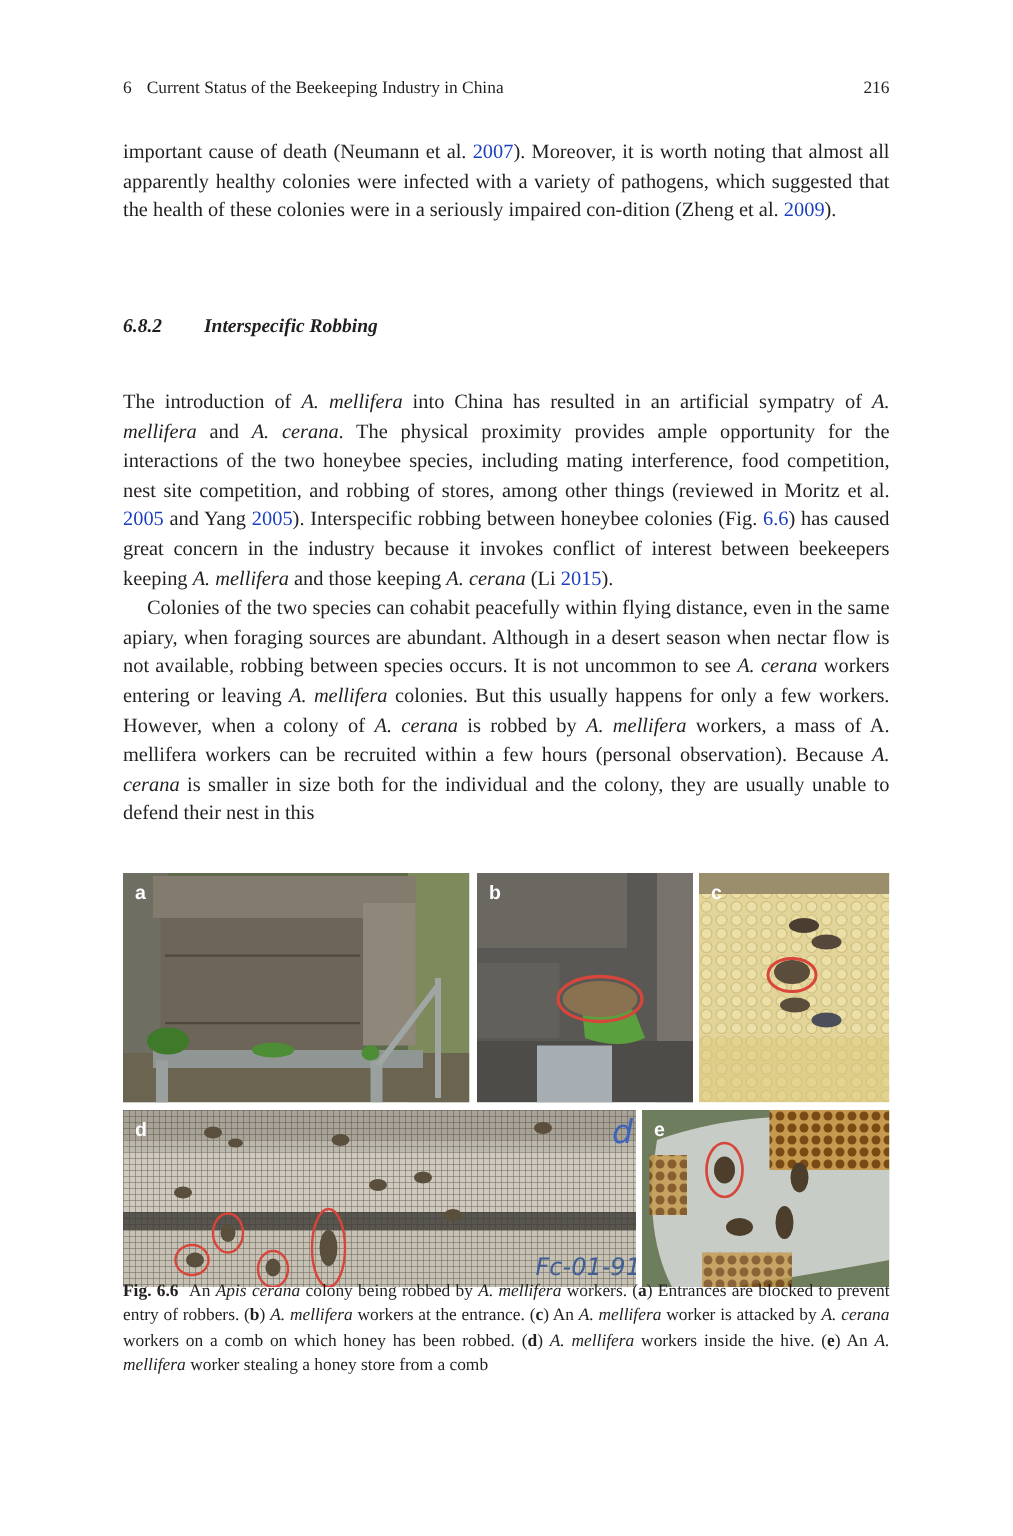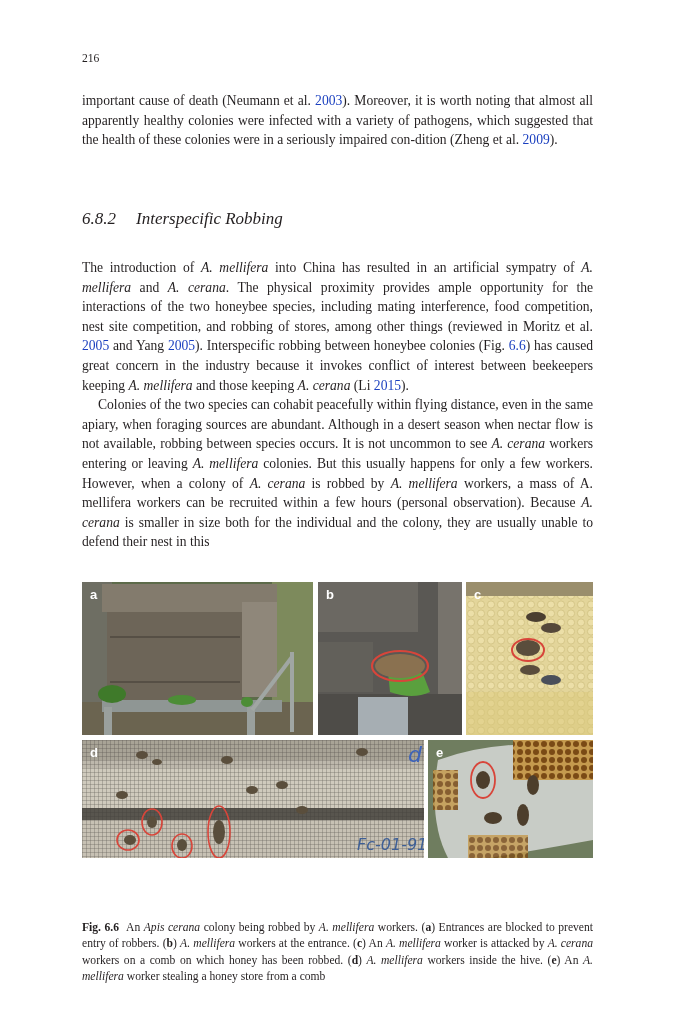--- a/index.html
+++ b/index.html
@@ -7,41 +7,42 @@
          font-family: "Liberation Serif", "DejaVu Serif", serif; color: #231f20; }
   .running-head { position: absolute; left: 82px; top: 52px; width: 511px; font-size: 11.6px;
                   display: flex; justify-content: space-between; }
   .running-head .chap span.num { margin-right: 10px; }
   .para { position: absolute; left: 82px; width: 511px; font-size: 13.6px; line-height: 19.6px;
           text-align: justify; margin: 0; hyphens: manual; }
   .para p { margin: 0; text-align: justify; }
   .para p.indent { text-indent: 16px; }
   .cite { color: #1a3fbf; }
   i { font-style: italic; }
-  .section-head { position: absolute; left: 82px; top: 209px; font-size: 17px; font-weight: normal;
+  .section-head { position: absolute; left: 82px; top: 209px; font-size: 13px; font-weight: bold;
                   font-style: italic; }
   .section-head .secnum { display: inline-block; width: 54px; }
   .figure { position: absolute; left: 82px; top: 582px; width: 511px; height: 276px; }
   .panel { position: absolute; overflow: hidden; }
   .panel .lbl { position: absolute; left: 8px; top: 5px; color: #fff; font-family: "Liberation Sans", "DejaVu Sans", sans-serif;
                 font-weight: bold; font-size: 13px; z-index: 3; }
   .panel svg { position: absolute; left: 0; top: 0; width: 100%; height: 100%; }
-  .caption { position: absolute; left: 82px; top: 920px; width: 511px; font-size: 11.6px; line-height: 16.4px;
+  .caption { position: absolute; left: 82px; top: 853px; width: 511px; font-size: 11.6px; line-height: 16.4px;
              text-align: justify; margin: 0; }
   .caption b { font-weight: bold; }
 </style>
 </head>
 <body>
 
 <div class="running-head">
+  <span class="chap"><span class="num">6</span><span>Current Status of the Beekeeping Industry in China</span></span>
   <span>216</span>
 </div>
 
 <div class="para" style="top:91px;">
-  <p>important cause of death (Neumann et al. <span class="cite">2003</span>). Moreover, it is worth noting that almost all apparently healthy colonies were infected with a variety of pathogens, which suggested that the health of these colonies were in a seriously impaired con-­dition (Zheng et al. <span class="cite">2009</span>).</p>
+  <p>important cause of death (Neumann et al. <span class="cite">2007</span>). Moreover, it is worth noting that almost all apparently healthy colonies were infected with a variety of pathogens, which suggested that the health of these colonies were in a seriously impaired con-­dition (Zheng et al. <span class="cite">2009</span>).</p>
 </div>
 
 <div class="section-head">
   <span class="secnum">6.8.2</span><span>Interspecific Robbing</span>
 </div>
 
 <div class="para" style="top:258px;">
   <p>The introduction of <i>A. mellifera</i> into China has resulted in an artificial sympatry of <i>A. mellifera</i> and <i>A. cerana</i>. The physical proximity provides ample opportunity for the interactions of the two honeybee species, including mating interference, food competition, nest site competition, and robbing of stores, among other things (reviewed in Moritz et al. <span class="cite">2005</span> and Yang <span class="cite">2005</span>). Interspecific robbing between hon­eybee colonies (Fig. <span class="cite">6.6</span>) has caused great concern in the industry because it invokes conflict of interest between beekeepers keeping <i>A. mellifera</i> and those keeping <i>A. cerana</i> (Li <span class="cite">2015</span>).</p>
   <p class="indent">Colonies of the two species can cohabit peacefully within flying distance, even in the same apiary, when foraging sources are abundant. Although in a desert season when nectar flow is not available, robbing between species occurs. It is not uncom­mon to see <i>A. cerana</i> workers entering or leaving <i>A. mellifera</i> colonies. But this usually happens for only a few workers. However, when a colony of <i>A. cerana</i> is robbed by <i>A. mellifera</i> workers, a mass of A. mellifera workers can be recruited within a few hours (personal observation). Because <i>A. cerana</i> is smaller in size both for the individual and the colony, they are usually unable to defend their nest in this</p>
 </div>

